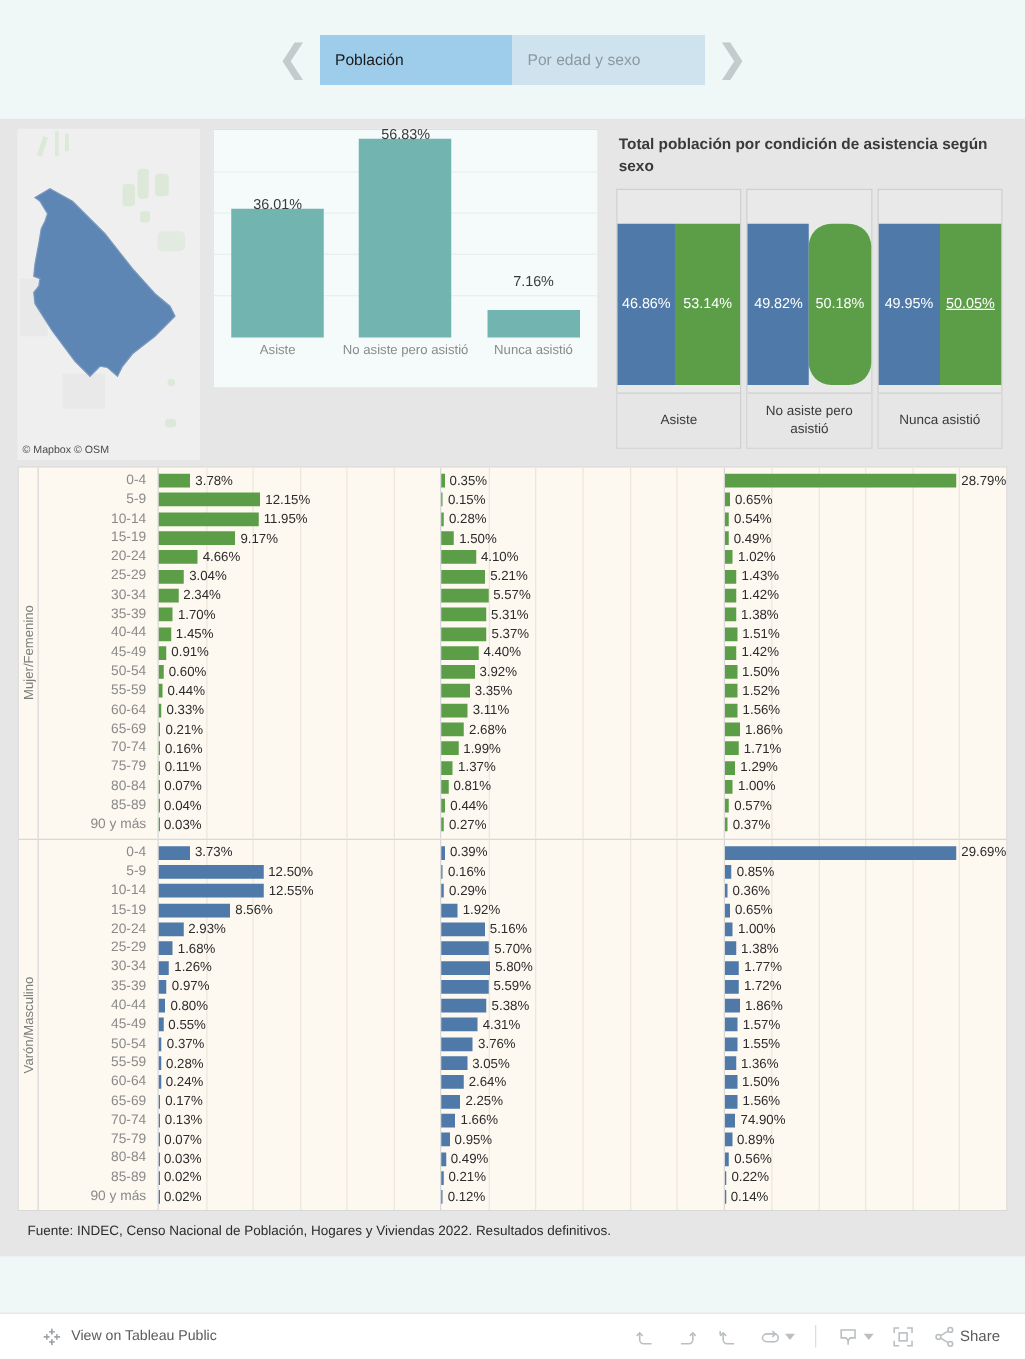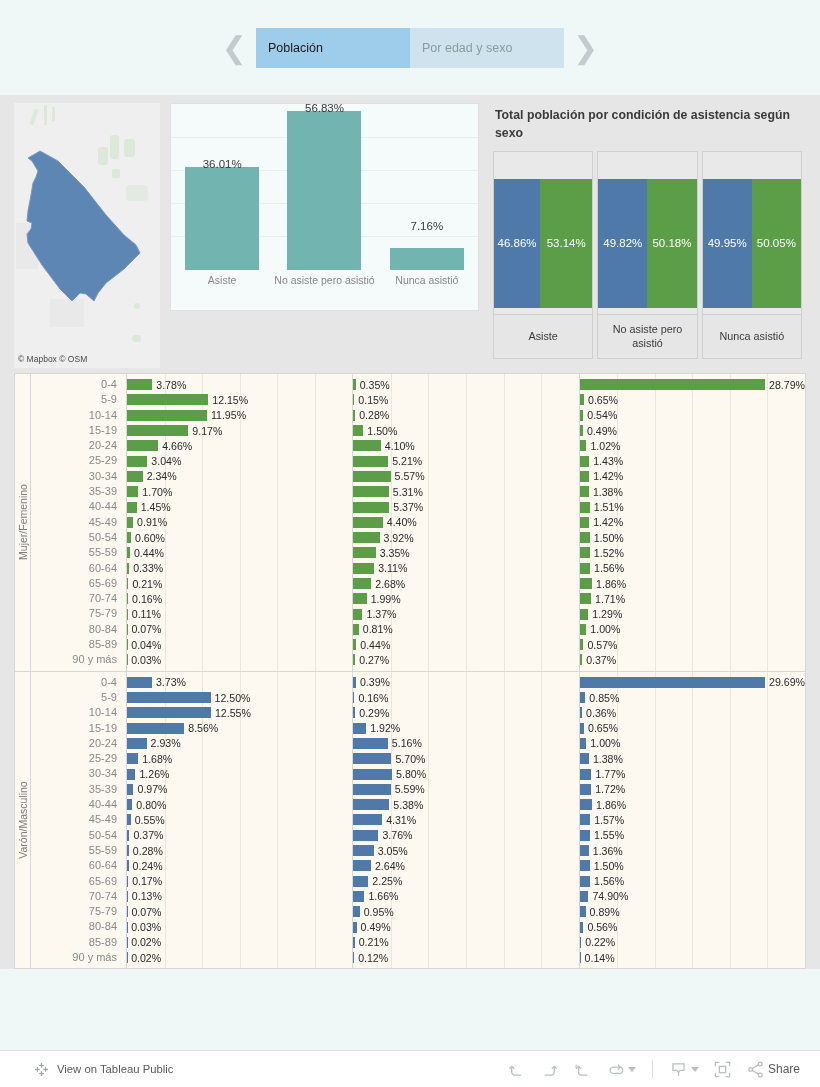--- a/index.html
+++ b/index.html
@@ -284,33 +284,33 @@
             </div>
           </div>
           <div class="grp-axis">Asiste</div>
         </div>
 
         <div class="grp">
           <div class="grp-bars">
             <div class="seg male" style="width:49.82%;">
               <span>49.82%</span>
             </div>
-            <div class="seg female" style="width:50.18%;">
+            <div class="seg female" style="width:50.18%;border-radius:18px;">
               <span>50.18%</span>
             </div>
           </div>
           <div class="grp-axis">No asiste pero asistió</div>
         </div>
 
         <div class="grp">
           <div class="grp-bars">
             <div class="seg male" style="width:49.95%;text-align:center;">
               <span>49.95%</span>
             </div>
-            <div class="seg female" style="width:50.05%;">
+            <div class="seg female" style="width:50.05%;text-decoration:underline;">
               <span>50.05%</span>
             </div>
           </div>
           <div class="grp-axis">Nunca asistió</div>
         </div>
 
       </div>
     </div>
   </div>
 
@@ -862,20 +862,21 @@
             </div>
             <div class="row">
               <div class="bar male" style="width: 0.415484%;"></div>
               <span class="val">0.14%</span>
             </div>
           </div>
         </div>
       </div>
   </div>
 
+  <div id="source">Fuente: INDEC, Censo Nacional de Población, Hogares y Viviendas 2022. Resultados definitivos.</div>
 </div>
 
 <div id="toolbar">
   <div id="tb-left">
     <svg width="15" height="15" viewBox="0 0 16 16">
       <g fill="#9aa0a4">
         <rect x="7.3" y="1" width="1.4" height="5"></rect>
           <rect x="5.5" y="3.1" width="5" height="1.2"></rect>
         <rect x="7.3" y="10" width="1.4" height="5"></rect>
           <rect x="5.5" y="11.7" width="5" height="1.2"></rect>

